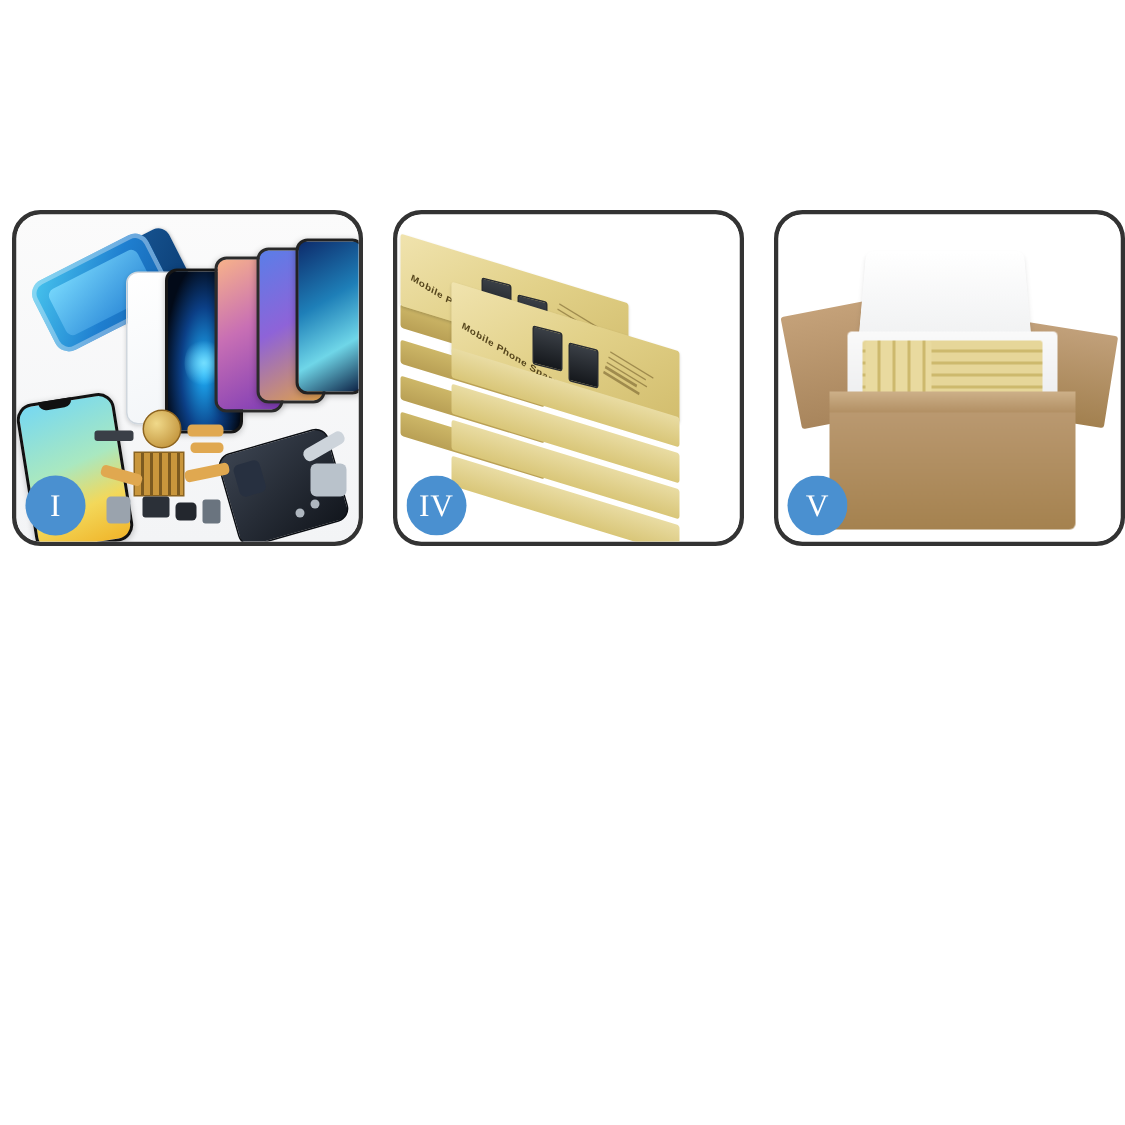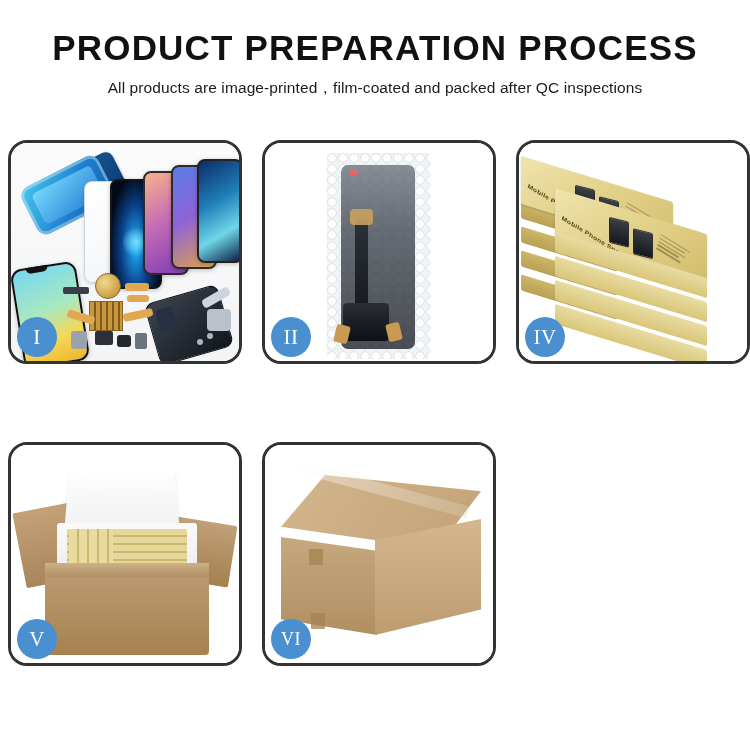--- a/index.html
+++ b/index.html
@@ -194,24 +194,20 @@
   .c6tape{position:absolute;left:26px;top:38px;width:180px;height:12px;
     background:linear-gradient(90deg,rgba(255,255,255,.42),rgba(220,210,190,.32));
     transform:rotate(15deg);}
   .c6tab{position:absolute;background:#a4824f;opacity:.75;border-radius:1px;}
 </style>
 </head>
 <body>
 
 <div class="page">
 
-  <div class="header">
-    <h1 class="title">PRODUCT PREPARATION PROCESS</h1>
-    <p class="subtitle">All products are image-printed，film-coated and packed after QC inspections</p>
-  </div>
 
   <div class="grid">
 
     <div class="panel">
       <div class="panel-inner p1">
         <div class="ph ph2"></div>
         <div class="ph ph1"></div>
         <div class="glass"></div>
         <div class="scr scrA"></div>
         <div class="scr scrB"></div>
@@ -234,32 +230,20 @@
           <div class="bit" style="left:124px;top:190px;width:12px;height:16px;background:#6a747f;border-radius:2px;"></div>
           <div class="bit" style="left:186px;top:196px;width:6px;height:6px;border-radius:50%;background:#aeb6bf;"></div>
           <div class="bit" style="left:196px;top:190px;width:6px;height:6px;border-radius:50%;background:#aeb6bf;"></div>
           <div class="bit" style="left:190px;top:150px;width:30px;height:9px;background:#cdd4db;border-radius:4px;transform:rotate(-30deg);"></div>
           <div class="bit" style="left:196px;top:166px;width:24px;height:22px;background:#b9c2cb;border-radius:4px;"></div>
         </div>
       </div>
       <div class="badge">I</div>
     </div>
 
-    <div class="panel">
-      <div class="panel-inner p2">
-        <div class="bw">
-          <div class="lcd2"></div>
-          <div class="cable2"></div>
-          <div class="conn2"></div>
-          <div class="tabL"></div>
-          <div class="tabR"></div>
-        </div>
-      </div>
-      <div class="badge">II</div>
-    </div>
 
 
     <div class="panel">
       <div class="panel-inner p4">
         <div class="stack">
 
           <div class="gbox gside" style="left:0px;top:60px;width:96px;height:16px;transform:skewY(17deg);"></div>
           <div class="gbox gside" style="left:0px;top:84px;width:96px;height:16px;transform:skewY(17deg);"></div>
           <div class="gbox gside" style="left:0px;top:108px;width:96px;height:16px;transform:skewY(17deg);"></div>
           <div class="gbox gside" style="left:0px;top:132px;width:96px;height:16px;transform:skewY(17deg);"></div>
@@ -307,26 +291,15 @@
         <div class="flapR"></div>
         <div class="foamLid"></div>
         <div class="foamIn"></div>
         <div class="gStack5"></div>
         <div class="gStack5b"></div>
         <div class="cartonBody"></div>
       </div>
       <div class="badge">V</div>
     </div>
 
-    <div class="panel">
-      <div class="panel-inner p6">
-        <div class="c6lid"></div>
-        <div class="c6front"></div>
-        <div class="c6side"></div>
-        <div class="c6tape"></div>
-        <div class="c6tab" style="left:44px;top:104px;width:14px;height:16px;"></div>
-        <div class="c6tab" style="left:46px;top:168px;width:14px;height:16px;"></div>
-      </div>
-      <div class="badge n6">VI</div>
-    </div>
 
   </div>
 </div>
 
 </body></html>

